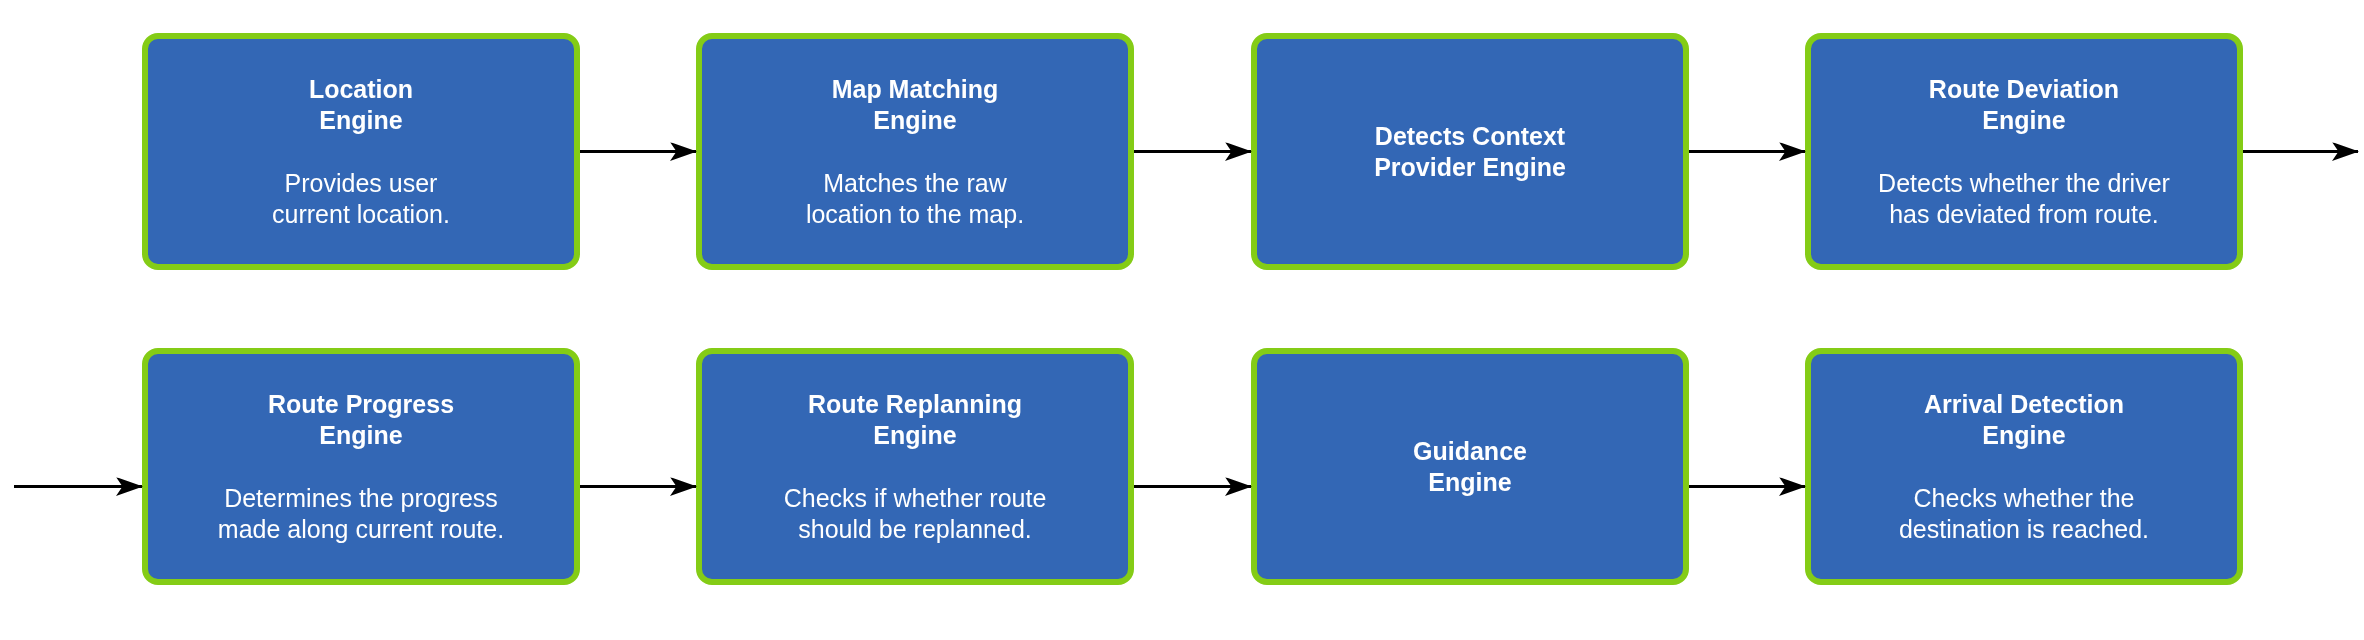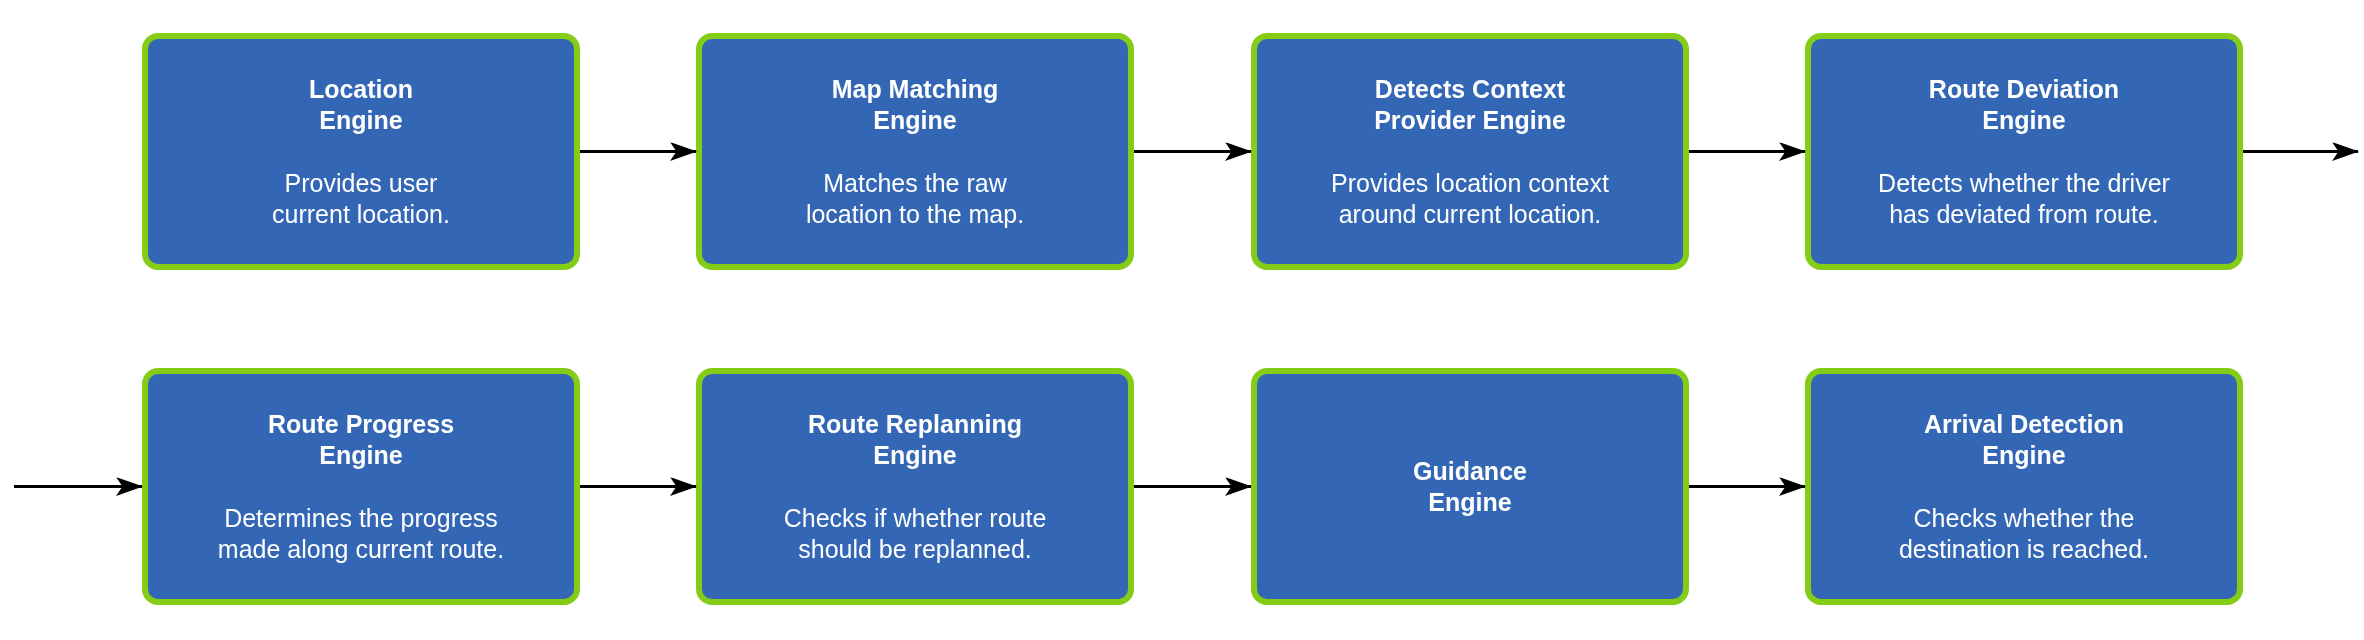--- a/index.html
+++ b/index.html
@@ -23,21 +23,21 @@
     display: flex;
     flex-direction: column;
     align-items: center;
     justify-content: center;
     gap: 32px;
     text-align: center;
     font-size: 25px;
     line-height: 31px;
   }
   .row1 { top: 33px; }
-  .row2 { top: 368px; }
+  .row2 { top: 348px; }
   .col1 { left: 142px; }
   .col2 { left: 696px; }
   .col3 { left: 1251px; }
   .col4 { left: 1805px; }
   .node-title { font-weight: bold; white-space: pre-line; }
   .node-desc  { white-space: pre-line; }
   .arrow {
     position: absolute;
     height: 3px;
     background: #000000;
@@ -68,22 +68,20 @@
   </div>
   <div class="node row1 col2">
     <div class="node-title">Map Matching
 Engine</div>
     <div class="node-desc">Matches the raw
 location to the map.</div>
   </div>
   <div class="node row1 col3">
     <div class="node-title">Detects Context
 Provider Engine</div>
-    <div class="node-desc">Provides location context
-around current location.</div>
   </div>
   <div class="node row1 col4">
     <div class="node-title">Route Deviation
 Engine</div>
     <div class="node-desc">Detects whether the driver
 has deviated from route.</div>
   </div>
 
   <div class="node row2 col1">
     <div class="node-title">Route Progress

